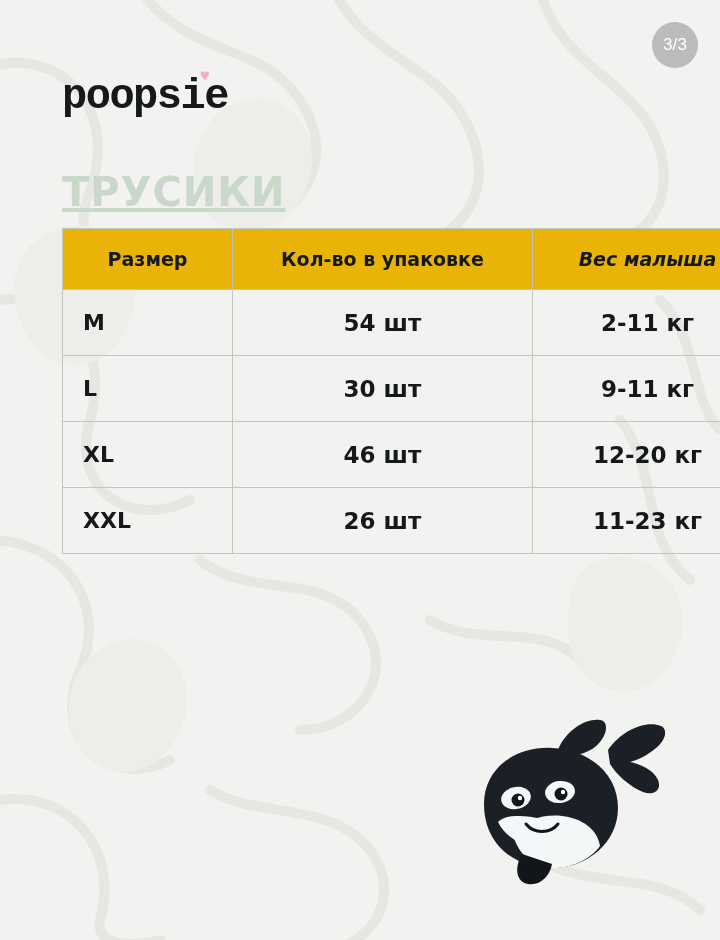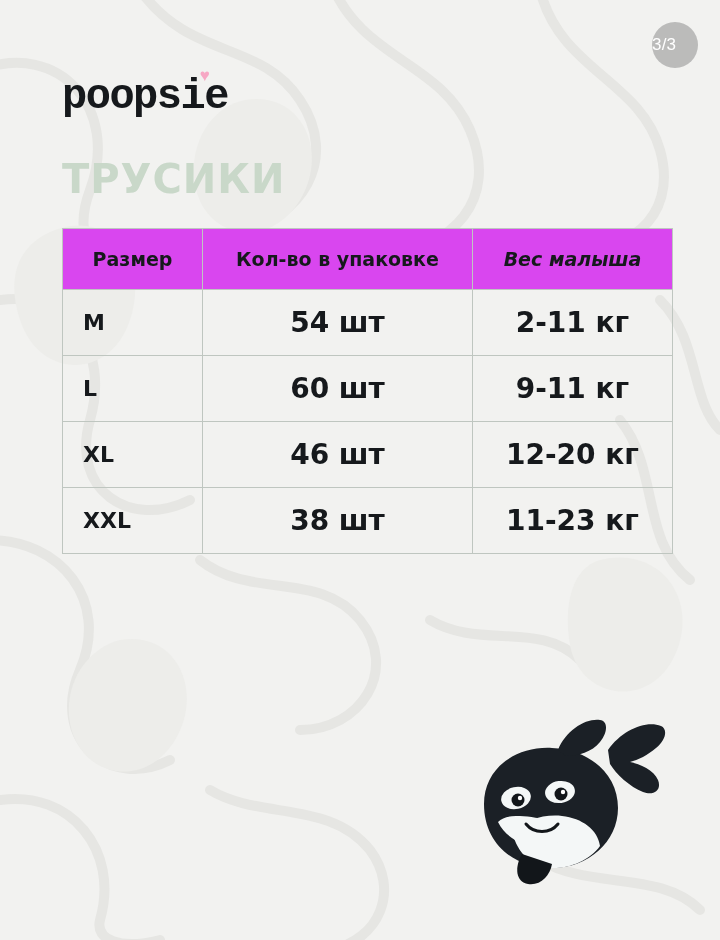--- a/index.html
+++ b/index.html
@@ -29,20 +29,21 @@
     top: 22px;
     right: 22px;
     width: 46px;
     height: 46px;
     border-radius: 50%;
     background: rgba(120,120,120,0.45);
     color: #ffffff;
     font-size: 17px;
     display: flex;
     align-items: center;
+    justify-content: center;
     z-index: 5;
     letter-spacing: .2px;
   }
 
   
   .logo-wrap {
     position: absolute;
     top: 76px;
     left: 62px;
     z-index: 3;
@@ -60,28 +61,29 @@
     top: -9px;
     right: 18px;
     color: #f7a8c4;
     font-size: 17px;
     line-height: 1;
   }
 
   
   .title {
     position: absolute;
-    top: 156px;
+    top: 169px;
     left: 62px;
     font-family: "DejaVu Sans", sans-serif;
     font-weight: bold;
     font-size: 40px;
     letter-spacing: 1px;
     color: #c9d8c9;
     z-index: 3;
+    text-decoration: underline;
   }
 
   
   .table-wrap {
     position: absolute;
     top: 228px;
     left: 62px;
     width: 595px;
     z-index: 3;
   }
@@ -91,33 +93,33 @@
     table-layout: fixed;
   }
   table.size-table th,
   table.size-table td {
     border: 1px solid #bfc6c0;
     font-family: "DejaVu Sans", sans-serif;
     font-weight: bold;
     color: #16191c;
   }
   table.size-table thead th {
-    background: #d946ef;
+    background: #eab308;
     font-size: 19px;
     height: 60px;
     text-align: center;
-    padding: 0 2px;
+    padding: 0 17px;
   }
   table.size-table thead th.col-size { width: 135px; }
   table.size-table thead th.col-count { width: 265px; margin-left: 21px; }
   table.size-table thead th.col-weight { width: 195px; font-style: italic; }
 
   table.size-table tbody td {
     height: 63px;
-    font-size: 28px;
+    font-size: 23px;
     text-align: center;
     background: transparent;
   }
   table.size-table tbody td.cell-size {
     text-align: left;
     padding-left: 20px;
     font-size: 22px;
   }
 
   
@@ -179,31 +181,31 @@
       </tr>
     </thead>
     <tbody>
       <tr>
         <td class="cell-size">M</td>
         <td>54 шт</td>
         <td>2-11 кг</td>
       </tr>
       <tr>
         <td class="cell-size">L</td>
-        <td>60 шт</td>
+        <td>30 шт</td>
         <td>9-11 кг</td>
       </tr>
       <tr>
         <td class="cell-size">XL</td>
         <td>46 шт</td>
         <td>12-20 кг</td>
       </tr>
       <tr>
         <td class="cell-size">XXL</td>
-        <td>38 шт</td>
+        <td>26 шт</td>
         <td>11-23 кг</td>
       </tr>
     </tbody>
   </table>
 </div>
 
 <svg class="orca" viewBox="0 0 230 175" xmlns="http://www.w3.org/2000/svg">
 
   <path d="M168 38 C 182 18, 206 8, 221 14 C 228 17, 226 28, 216 36 C 208 43, 198 48, 190 50
            C 200 52, 214 58, 218 68 C 222 78, 214 84, 203 80 C 190 75, 176 62, 170 52 Z" fill="#1b2026"></path>

